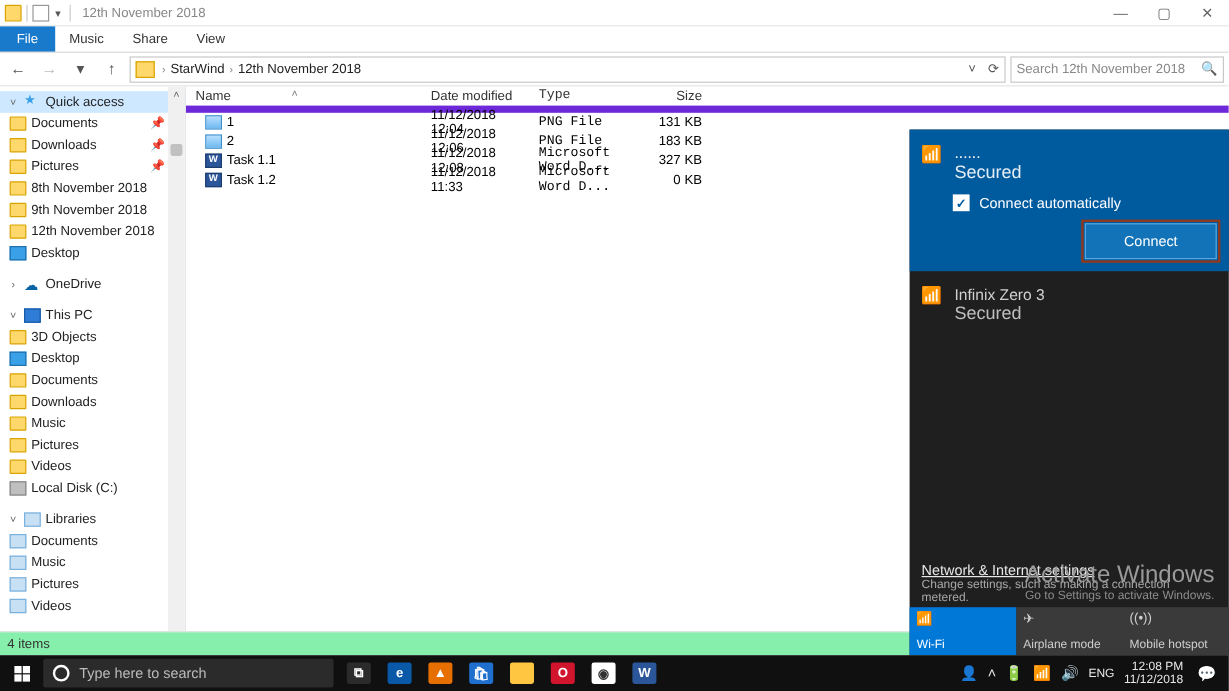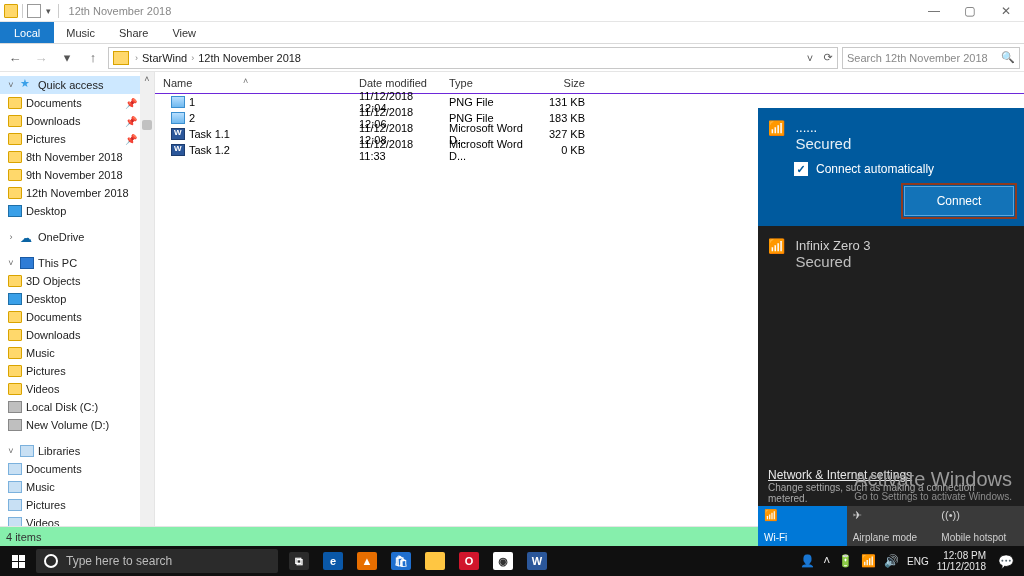--- a/index.html
+++ b/index.html
@@ -58,26 +58,26 @@
 .tico.cloud::before { content: "☁"; color: #0a64a4; font-size: 12px; }
 .tico.cloud { background: none; border: none; position: relative; }
 .tico.pc { background: #2e7cd6; border: 1px solid #1a5aa4; }
 .tico.disk { background: #bfbfbf; border: 1px solid #888; }
 .tico.lib { background: #c8e0f4; border: 1px solid #7bb1dd; }
 .pin { margin-left: auto; margin-right: 16px; color: #777; font-size: 10px; }
 .tspacer { height: 8px; }
 
 
 .flist { flex: 1; position: relative; font-size: 11px; }
-.cols { display: flex; height: 22px; align-items: center; color: #333; border-bottom: 1px solid #6d28d9; }
+.cols { display: flex; height: 22px; align-items: center; color: #333; border-bottom: 6px solid #6d28d9; }
 .col { padding-left: 8px; }
 .c-name { width: 196px; position: relative; }
 .c-name .sortarr { position: absolute; left: 88px; top: -1px; font-size: 9px; color: #777; }
 .c-date { width: 90px; }
-.c-type { width: 94px; }
+.c-type { width: 94px; font-family: Liberation Mono, monospace; }
 .c-size { width: 56px; text-align: right; padding-right: 6px; }
 .row { display: flex; height: 16px; align-items: center; }
 .row .c-name { display: flex; align-items: center; gap: 4px; }
 .fico { width: 14px; height: 12px; margin-left: 8px; flex-shrink: 0; }
 .fico.png { background: linear-gradient(#b7dfff, #6fb9f0); border: 1px solid #3a8fd0; }
 .fico.doc { background: #2b579a; border: 1px solid #1c3c6e; position: relative; }
 .fico.doc::after { content: "W"; color: #fff; font-size: 8px; position: absolute; left: 2px; top: -1px; font-weight: bold; }
 
 
 .status { position: absolute; left: 0; right: 0; bottom: 30px; height: 20px; background: #86efac; border-top: 1px solid #e5e5e5; font-size: 11px; color: #333; padding-left: 6px; display: flex; align-items: center; }
@@ -135,21 +135,21 @@
   </div>
   <div class="tb-title">12th November 2018</div>
   <div class="winbtns">
     <div class="winbtn">—</div>
     <div class="winbtn">▢</div>
     <div class="winbtn">✕</div>
   </div>
 </div>
 
 <div class="ribbon">
-  <div class="ribbon-file">Local</div>
+  <div class="ribbon-file">File</div>
   <div class="ribbon-tab">Music</div>
   <div class="ribbon-tab">Share</div>
   <div class="ribbon-tab">View</div>
 </div>
 
 <div class="navrow">
   <div class="navbtn">←</div>
   <div class="navbtn dis">→</div>
   <div class="navbtn">▾</div>
   <div class="navbtn">↑</div>
@@ -247,24 +247,20 @@
           <span>Pictures</span>
         </div>
         <div class="tnode child">
           <span class="tico fold"></span>
           <span>Videos</span>
         </div>
         <div class="tnode child">
           <span class="tico disk"></span>
           <span>Local Disk (C:)</span>
         </div>
-        <div class="tnode child">
-          <span class="tico disk"></span>
-          <span>New Volume (D:)</span>
-        </div>
         <div class="tspacer"></div>
         <div class="tnode head">
           <span class="tw">˅</span>
           <span class="tico lib"></span>
           <span>Libraries</span>
         </div>
         <div class="tnode child">
           <span class="tico lib"></span>
           <span>Documents</span>
         </div>

